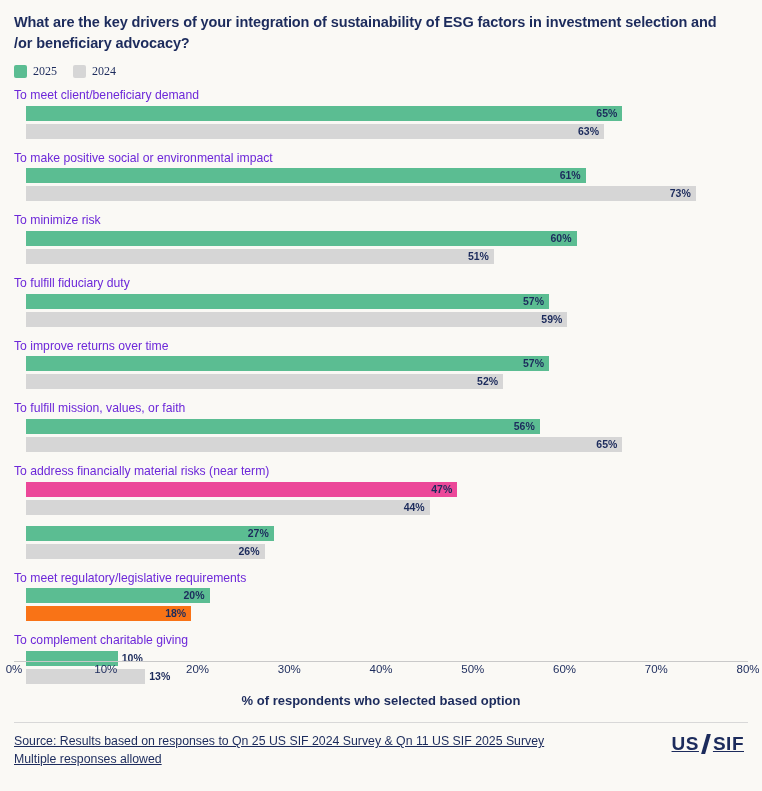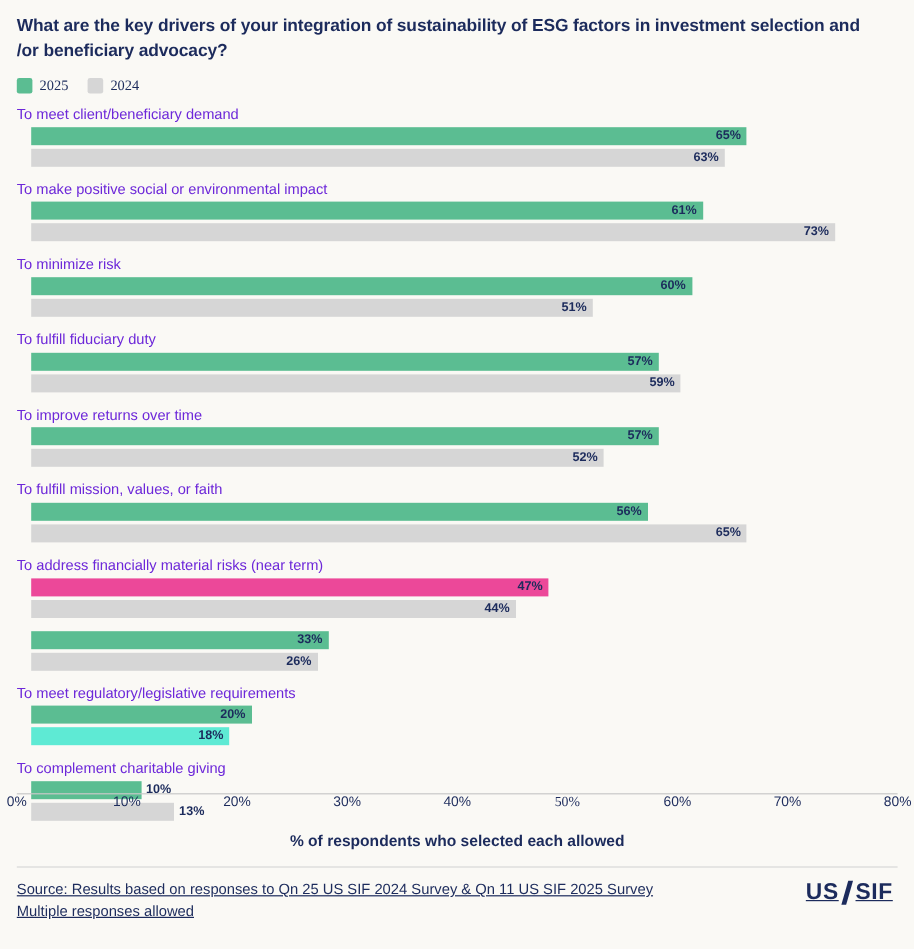--- a/index.html
+++ b/index.html
@@ -245,39 +245,39 @@
           <div class="bar-row">
             <div class="bar bar-2024" style="width: 55%; background: rgb(214, 214, 214);">
               <span class="bar-value inside">44%</span>
             </div>
           </div>
           <div class="group-gap"></div>
         </div>
         <div class="group">
           <div class="bar-row">
             <div class="bar bar-2025" style="width: 33.75%; background: rgb(91, 189, 146);">
-              <span class="bar-value inside">33%</span>
+              <span class="bar-value inside">27%</span>
             </div>
           </div>
           <div class="bar-row">
             <div class="bar bar-2024" style="width: 32.5%; background: rgb(214, 214, 214);">
               <span class="bar-value inside">26%</span>
             </div>
           </div>
           <div class="group-gap"></div>
         </div>
         <div class="group">
           <div class="group-label">To meet regulatory/legislative requirements</div>
           <div class="bar-row">
             <div class="bar bar-2025" style="width: 25%; background: rgb(91, 189, 146);">
               <span class="bar-value inside">20%</span>
             </div>
           </div>
           <div class="bar-row">
-            <div class="bar bar-2024" style="width: 22.5%; background: #5eead4;">
+            <div class="bar bar-2024" style="width: 22.5%; background: #f97316;">
               <span class="bar-value inside">18%</span>
             </div>
           </div>
           <div class="group-gap"></div>
         </div>
         <div class="group">
           <div class="group-label">To complement charitable giving</div>
           <div class="bar-row">
             <div class="bar bar-2025" style="width: 12.5%; background: rgb(91, 189, 146);">
               <span class="bar-value outside">10%</span>
@@ -294,27 +294,27 @@
   </div>
 
   <div class="axis">
     <div class="axis-line"></div>
     <div id="ticks">
         <div class="tick" style="left: 0%;">0%</div>
         <div class="tick" style="left: 12.5%;">10%</div>
         <div class="tick" style="left: 25%;">20%</div>
         <div class="tick" style="left: 37.5%;">30%</div>
         <div class="tick" style="left: 50%;">40%</div>
-        <div class="tick" style="left: 62.5%; font-family: Liberation Serif, serif;">50%</div>
+        <div class="tick" style="left: 62.5%;">50%</div>
         <div class="tick" style="left: 75%;">60%</div>
         <div class="tick" style="left: 87.5%;">70%</div>
         <div class="tick" style="left: 100%;">80%</div>
       </div>
   </div>
-  <div class="axis-title">% of respondents who selected each allowed</div>
+  <div class="axis-title">% of respondents who selected based option</div>
 
   <div class="footer-rule"></div>
   <div class="footer">
     <div class="source">
       <div>Source: Results based on responses to Qn 25 US SIF 2024 Survey &amp; Qn 11 US SIF 2025 Survey</div>
       <div>Multiple responses allowed</div>
     </div>
     <div class="logo">
       <span>US</span>
       <span class="slash"></span>

